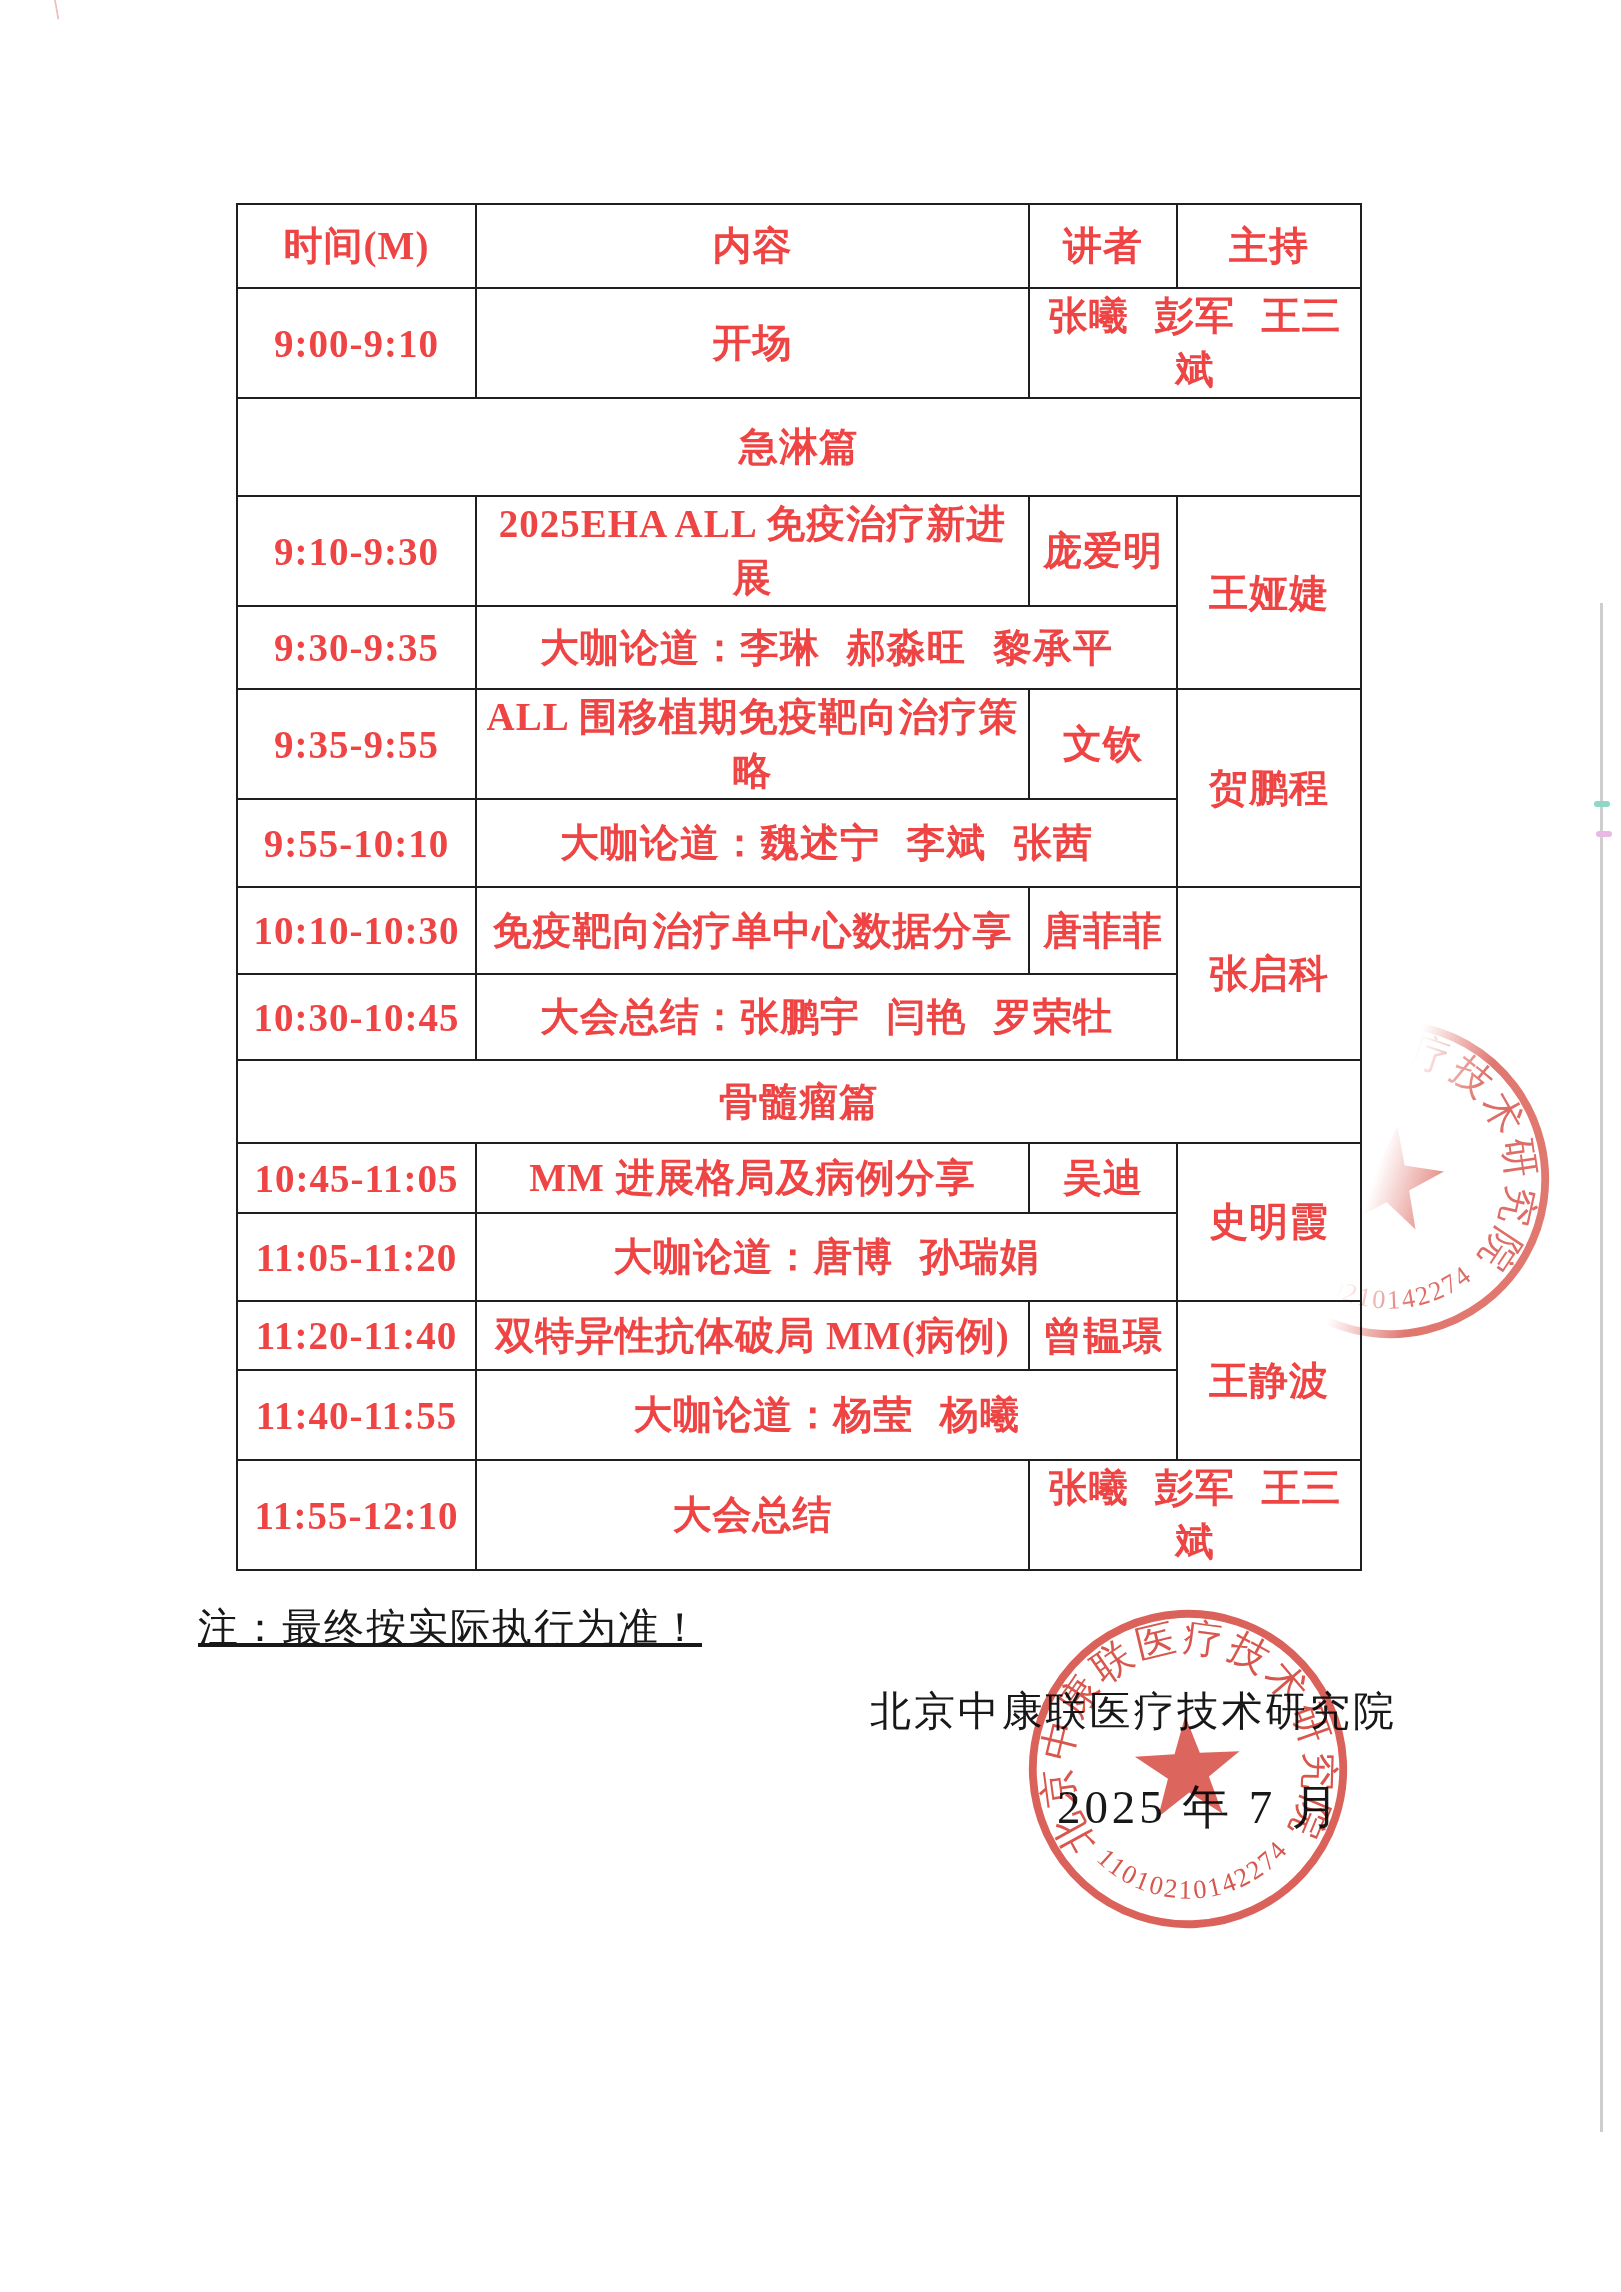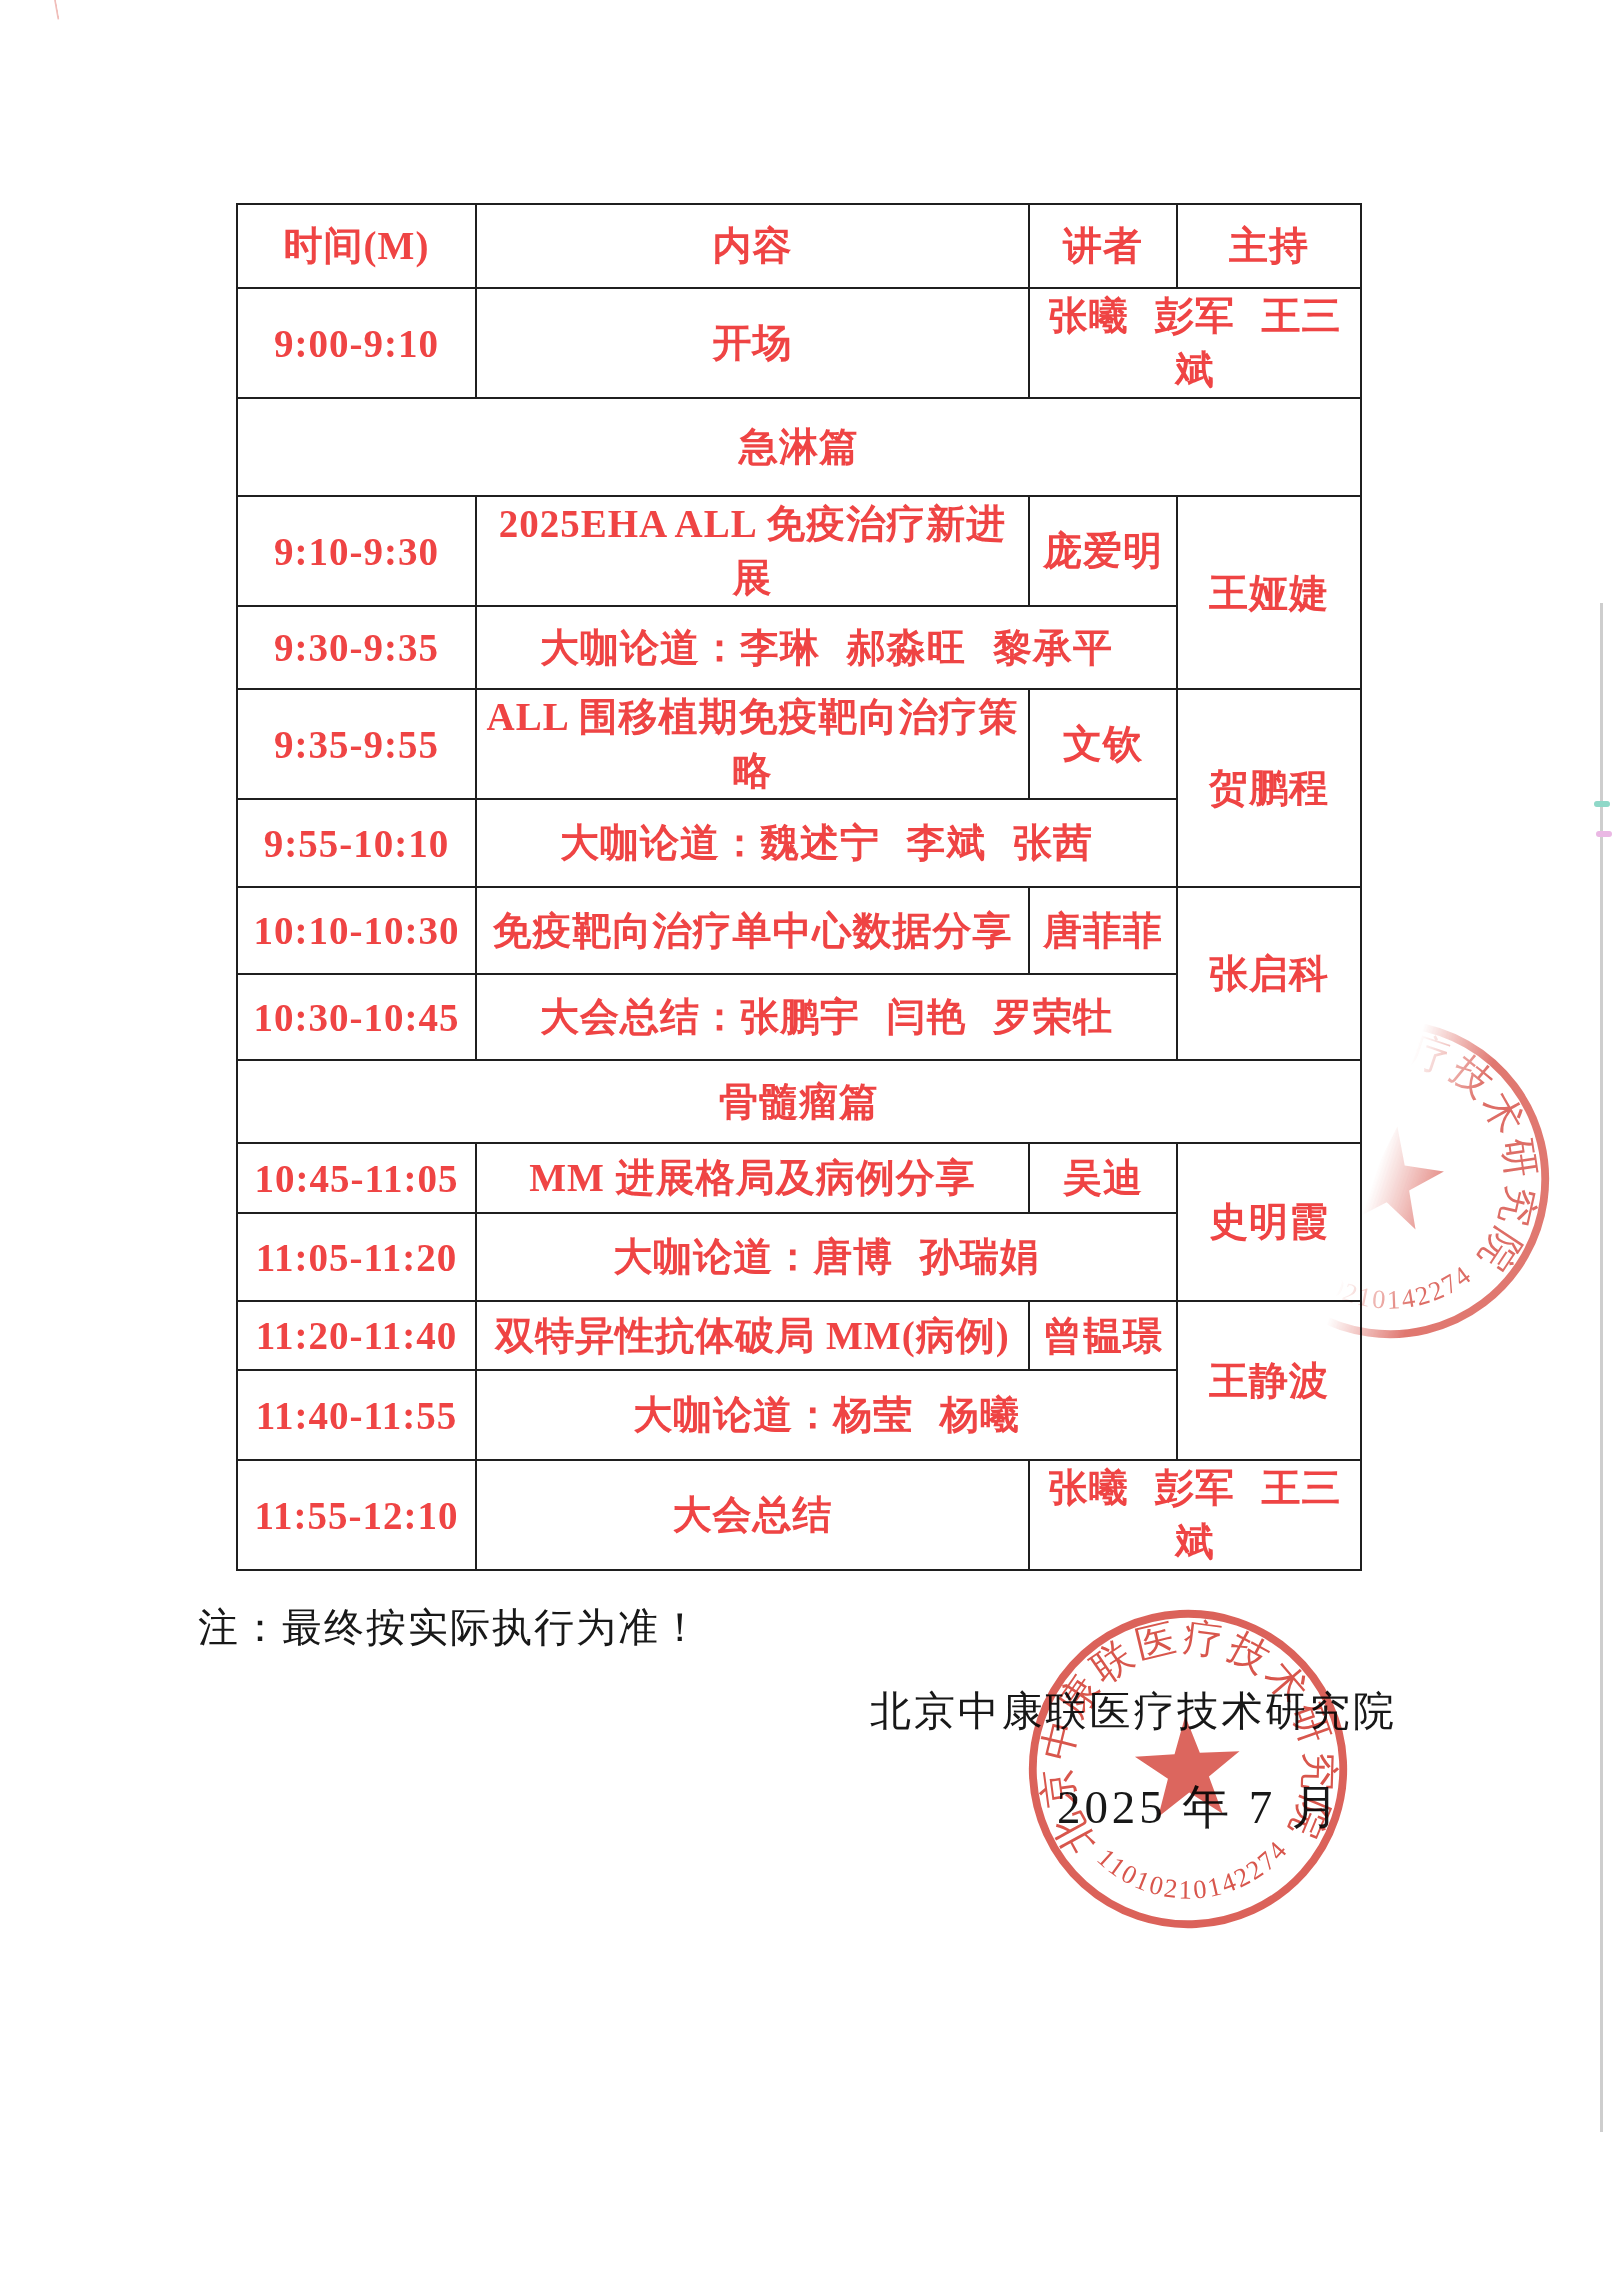--- a/index.html
+++ b/index.html
@@ -30,21 +30,21 @@
     letter-spacing:1px;
     color:#ef4444;
   }
   .people{word-spacing:15.7px;}
   .sec{font-size:39px;letter-spacing:2px;}
   .timecell{font-size:39px;letter-spacing:0;}
 
   
   .note{
     position:absolute;left:198px;top:1600px;
-    font-size:40px;letter-spacing:2px;color:#181818;
+    font-size:40px;letter-spacing:2px;color:#181818;text-decoration:underline;
   }
   .org-line{
     position:absolute;left:870px;top:1684px;
     font-size:41px;letter-spacing:2.9px;color:#181818;
   }
   .date-line{
     position:absolute;left:1057px;top:1776px;
     font-size:47px;letter-spacing:3.9px;color:#181818;
   }
 

